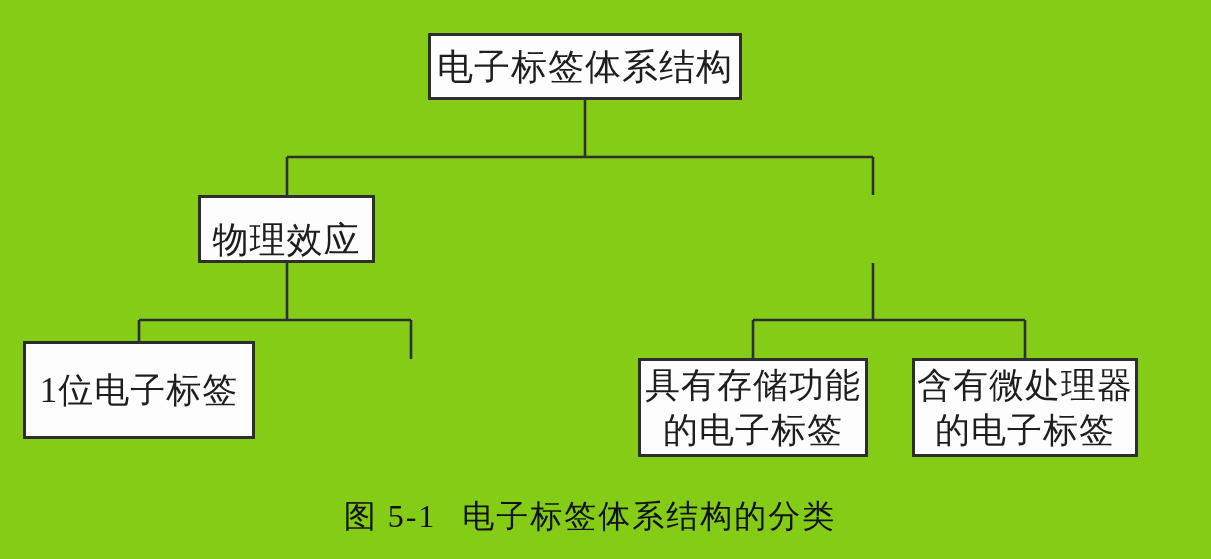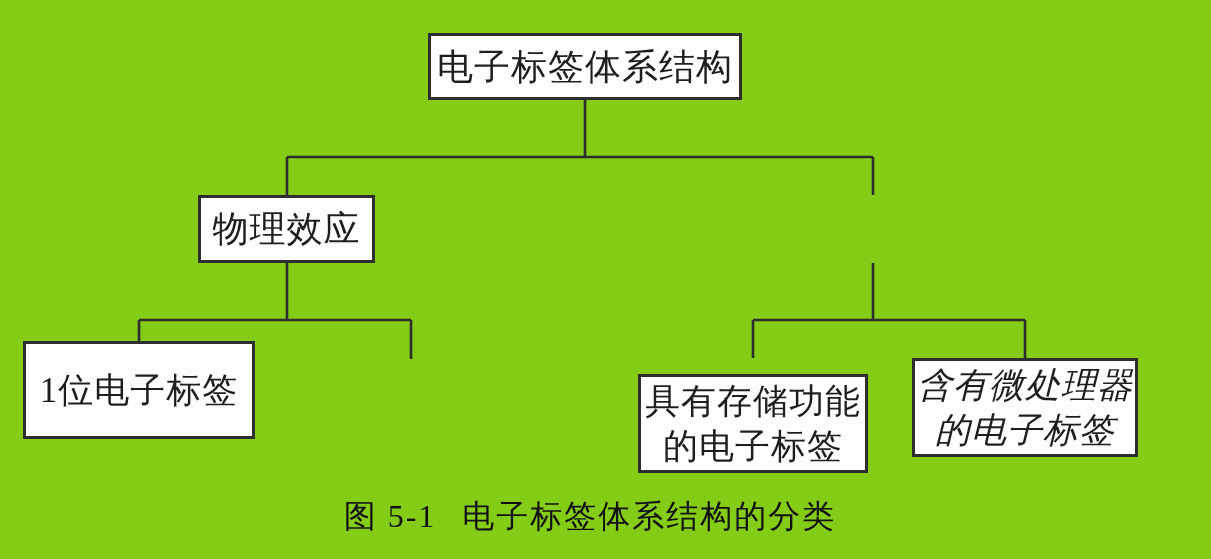--- a/index.html
+++ b/index.html
@@ -33,28 +33,28 @@
   }
   .node .label {
     display: block;
     white-space: pre-line;
     color: #1e1e1e;
     letter-spacing: 1px;
   }
   .node-root    { left: 428px; top: 33px;  width: 314px; height: 67px; }
   .node-root .label { font-size: 36px; line-height: 40px; }
 
-  .node-physical { left: 198px; top: 195px; width: 177px; height: 68px; }
+  .node-physical { left: 198px; top: 195px; width: 177px; height: 68px; align-items: flex-end; }
   .node-circuit  { left: 783px; top: 195px; width: 180px; height: 68px; }
   .node-physical .label, .node-circuit .label { font-size: 36px; line-height: 40px; }
 
   .node-leaf1 { left: 23px;  top: 341px; width: 232px; height: 98px; }
   .node-leaf2 { left: 295px; top: 359px; width: 232px; height: 98px; }
-  .node-leaf3 { left: 638px; top: 358px; width: 230px; height: 99px; margin-top: 16px; }
-  .node-leaf4 { left: 912px; top: 358px; width: 226px; height: 99px; font-style: italic; }
+  .node-leaf3 { left: 638px; top: 358px; width: 230px; height: 99px; }
+  .node-leaf4 { left: 912px; top: 358px; width: 226px; height: 99px; }
   .node-leaf1 .label, .node-leaf2 .label,
   .node-leaf3 .label, .node-leaf4 .label { font-size: 35px; line-height: 45px; }
 
   .caption {
     position: absolute;
     left: 0;
     top: 492px;
     width: 1180px;
     text-align: center;
     font-size: 32px;

